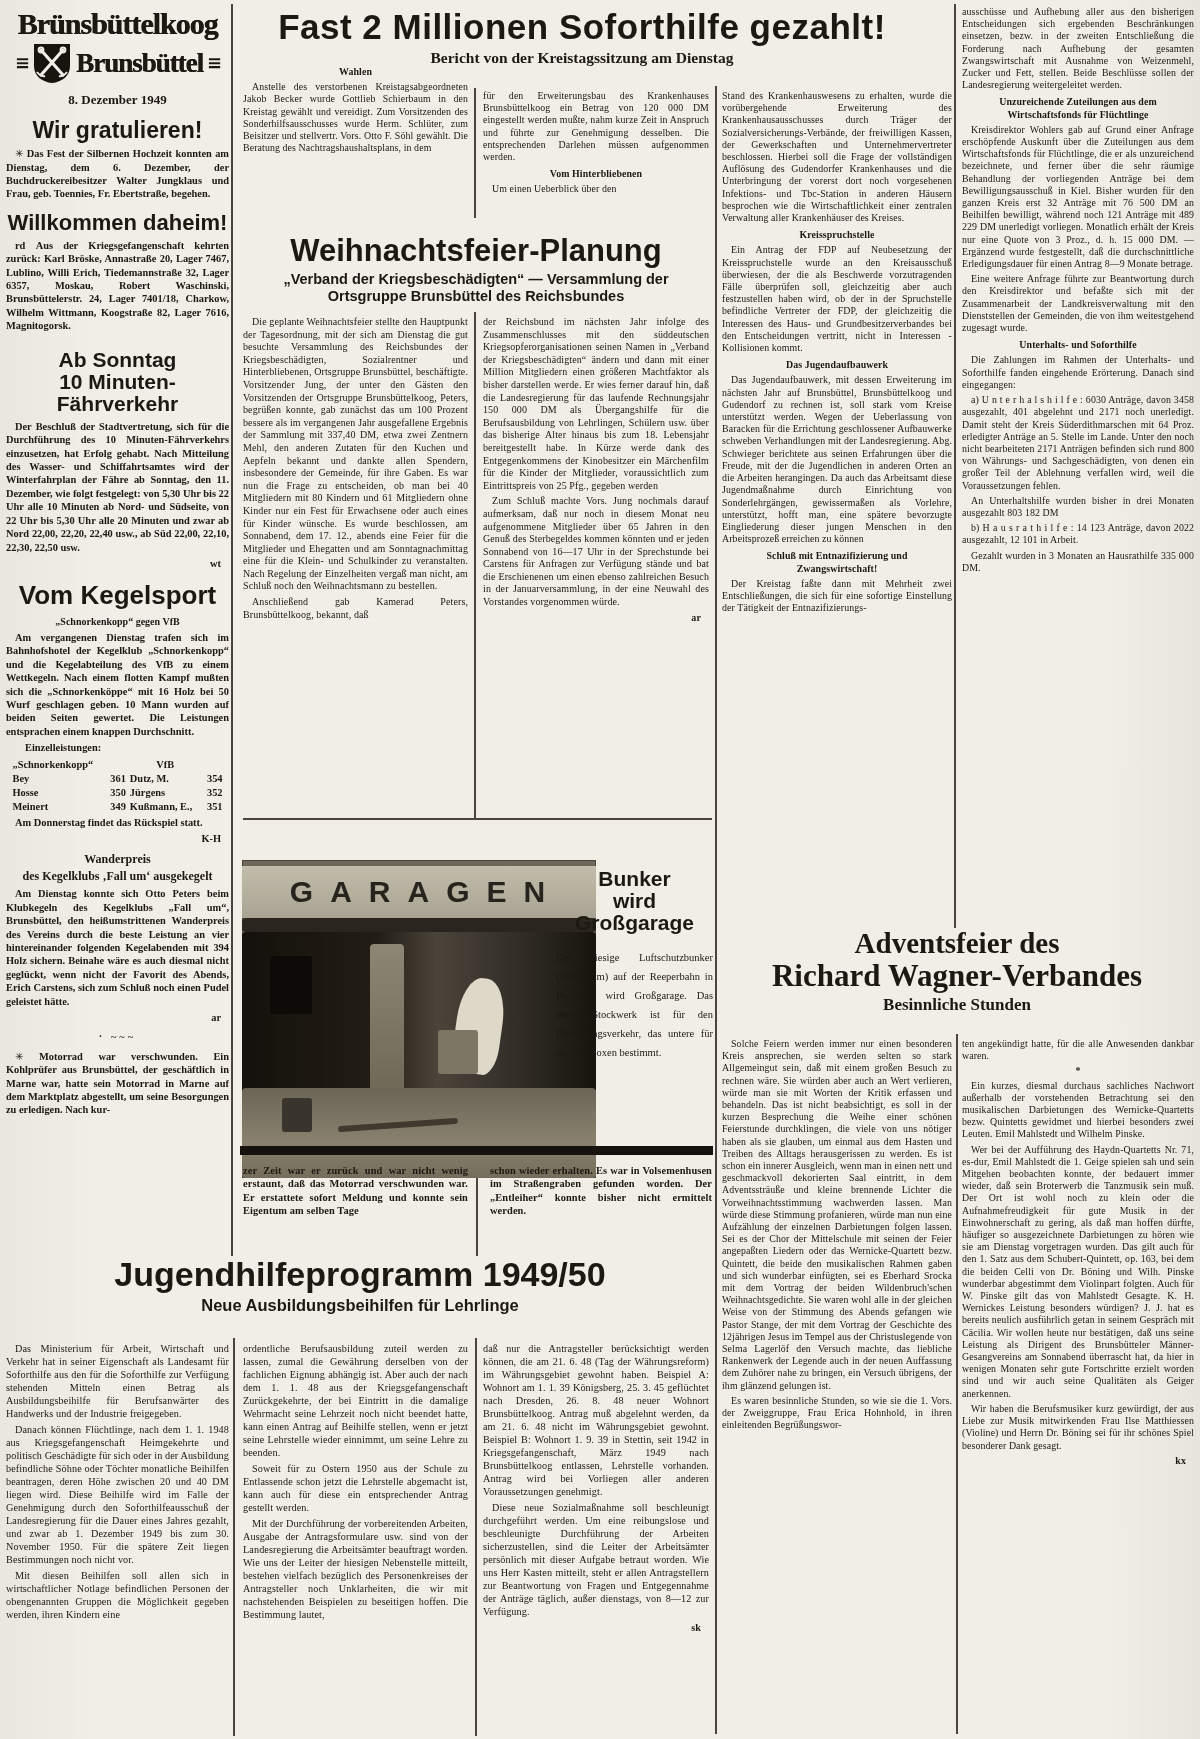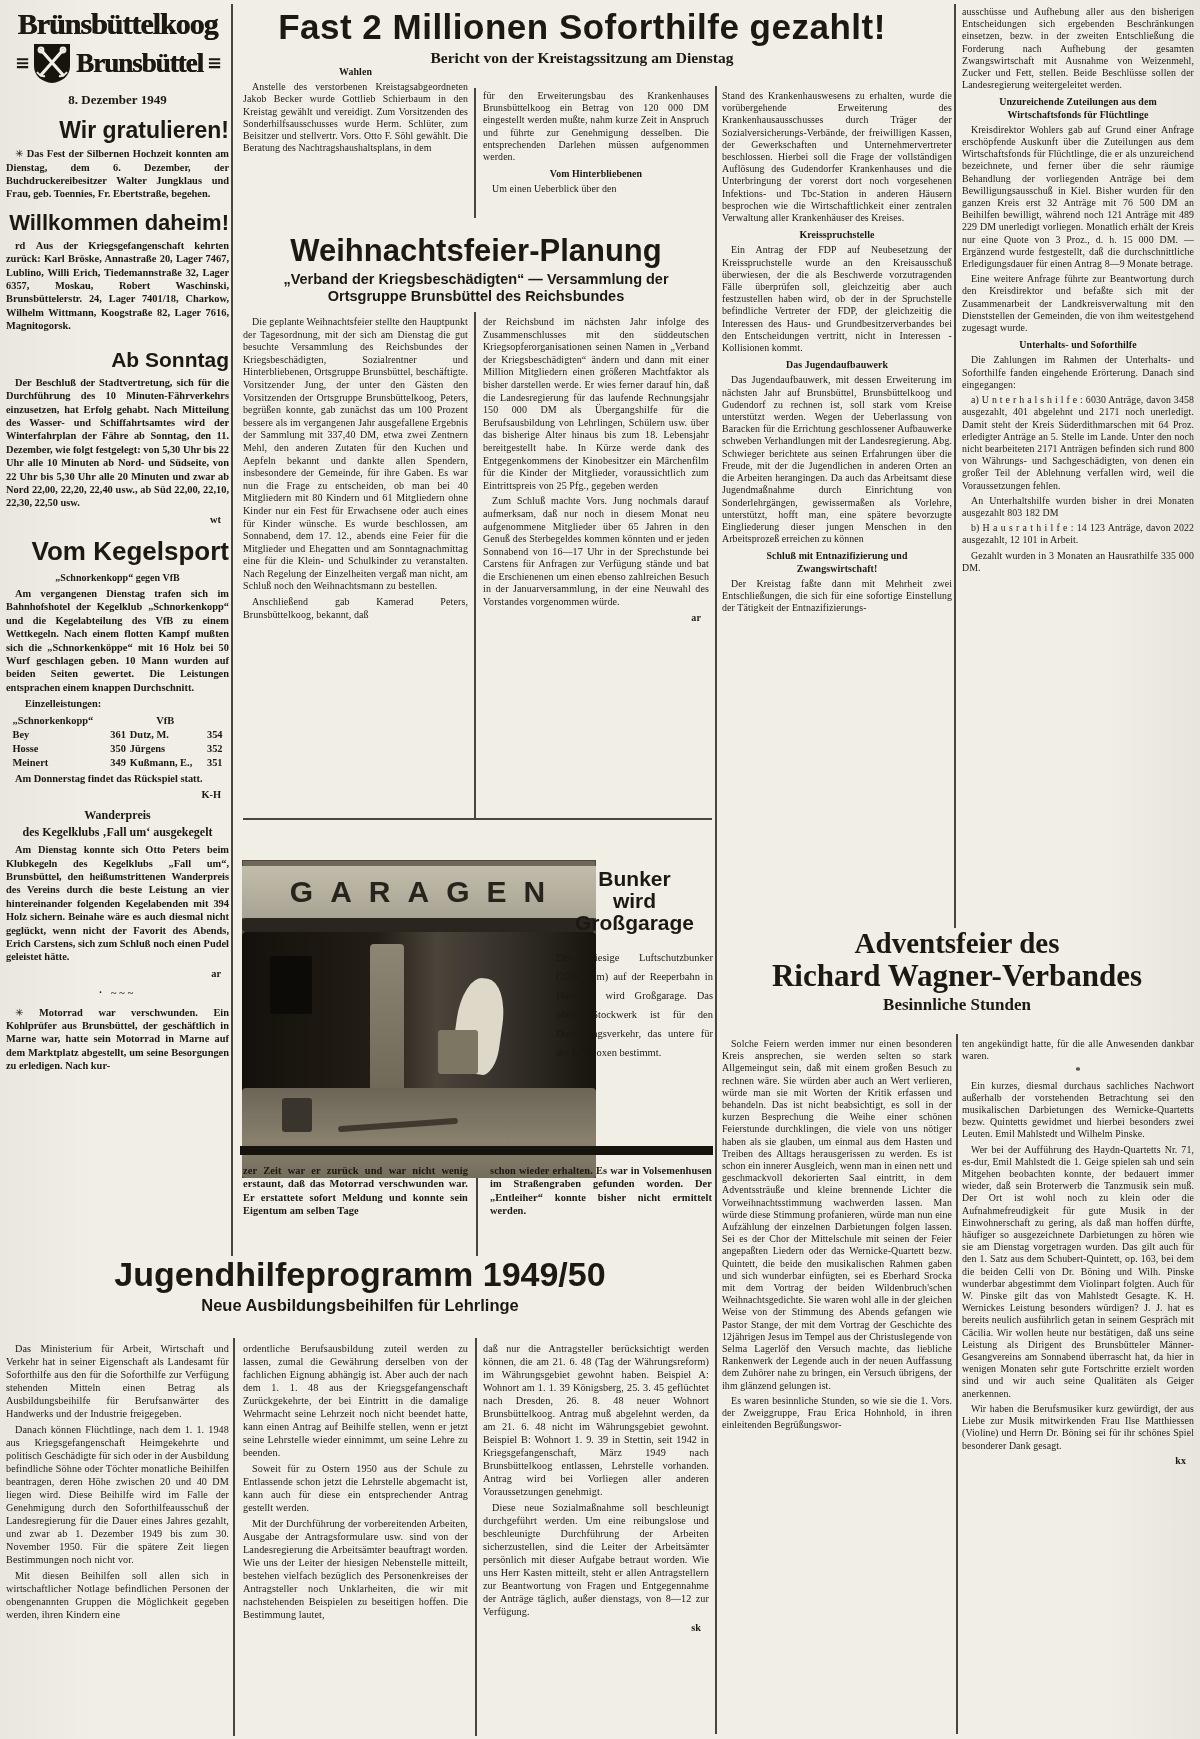--- a/index.html
+++ b/index.html
@@ -15,21 +15,21 @@
   .bighead{font-family:"Liberation Sans",sans-serif;font-weight:700;text-align:center;}
   .subbold{font-weight:700;text-align:center;text-indent:0!important;}
   .crosshead{font-weight:700;text-align:center;text-indent:0!important;margin:5px 0 3px!important;}
   .sig{text-align:right;font-weight:700;text-indent:0!important;padding-right:8px;}
   .vrule{position:absolute;width:1.5px;background:var(--rule);opacity:.85;}
   .hrule{position:absolute;height:1.5px;background:var(--rule);opacity:.85;}
   
   #leftcol{left:6px;top:6px;width:223px;height:1252px;overflow:hidden;}
   #leftcol .body{font:600 10.4px/13.4px "Liberation Serif",serif;text-align:justify;}
   #leftcol .body p{margin:0 0 3px;text-indent:9px;}
-  .lhead{font-family:"Liberation Sans",sans-serif;font-weight:700;text-align:right;line-height:1.05;margin:10px 0 5px;}
+  .lhead{font-family:"Liberation Sans",sans-serif;font-weight:700;text-align:center;line-height:1.05;margin:10px 0 5px;}
   #masthead{text-align:center;margin-top:2px;}
   #mast1{font:800 30px/32px "Liberation Serif",serif;letter-spacing:-1px;text-shadow:.6px 0 var(--ink);}
   #mast2row{display:flex;align-items:center;justify-content:center;gap:4px;margin-top:2px;}
   #mast2{font:800 27px/30px "Liberation Serif",serif;letter-spacing:-1px;text-shadow:.6px 0 var(--ink);}
   .speed{font:700 18px/18px "DejaVu Sans",sans-serif;letter-spacing:-2px;}
   #dateline{text-align:center;font-weight:700;font-size:13px;margin:8px 0 2px;}
   .star{font-family:"DejaVu Sans",sans-serif;font-size:10px;}
   table.kegel{width:96%;margin:2px auto;border-collapse:collapse;font:600 10.4px/14px "Liberation Serif",serif;}
   table.kegel td{padding:0 2px;}
   td.num{text-align:right;}
@@ -95,20 +95,21 @@
 
     <h2 class="lhead" style="font-size:22px">Willkommen daheim!</h2>
     <div class="body">
       <p><span>rd</span>
          <b>Aus der Kriegsgefangenschaft kehrten zurück:</b>
          <span>Karl Bröske, Annastraße 20, Lager 7467, Lublino, Willi Erich, Tiedemannstraße 32, Lager 6357, Moskau, Robert Waschinski, Brunsbüttelerstr. 24, Lager 7401/18, Charkow, Wilhelm Wittmann, Koogstraße 82, Lager 7616, Magnitogorsk.</span></p>
     </div>
 
     <h2 class="lhead" style="font-size:21px;margin-top:16px">
       <span style="display:block">Ab Sonntag</span>
+      <span style="display:block">10 Minuten-Fährverkehr</span>
     </h2>
     <div class="body">
       <p style="font-weight:700">Der Beschluß der Stadtvertretung, sich für die Durchführung des 10 Minuten-Fährverkehrs einzusetzen, hat Erfolg gehabt. Nach Mitteilung des Wasser- und Schiffahrtsamtes wird der Winterfahrplan der Fähre ab Sonntag, den 11. Dezember, wie folgt festgelegt: von 5,30 Uhr bis 22 Uhr alle 10 Minuten ab Nord- und Südseite, von 22 Uhr bis 5,30 Uhr alle 20 Minuten und zwar ab Nord 22,00, 22,20, 22,40 usw., ab Süd 22,00, 22,10, 22,30, 22,50 usw.</p>
       <p class="sig">wt</p>
     </div>
 
     <h2 class="lhead" style="font-size:26px;margin-top:12px">Vom Kegelsport</h2>
     <div class="body">
       <p class="subbold" style="font-size:10px">„Schnorkenkopp“ gegen VfB</p>
       <p>Am vergangenen Dienstag trafen sich im Bahnhofshotel der Kegelklub „Schnorkenkopp“ und die Kegelabteilung des VfB zu einem Wettkegeln. Nach einem flotten Kampf mußten sich die „Schnorkenköppe“ mit 16 Holz bei 50 Wurf geschlagen geben. 10 Mann wurden auf beiden Seiten gewertet. Die Leistungen entsprachen einem knappen Durchschnitt.</p>

